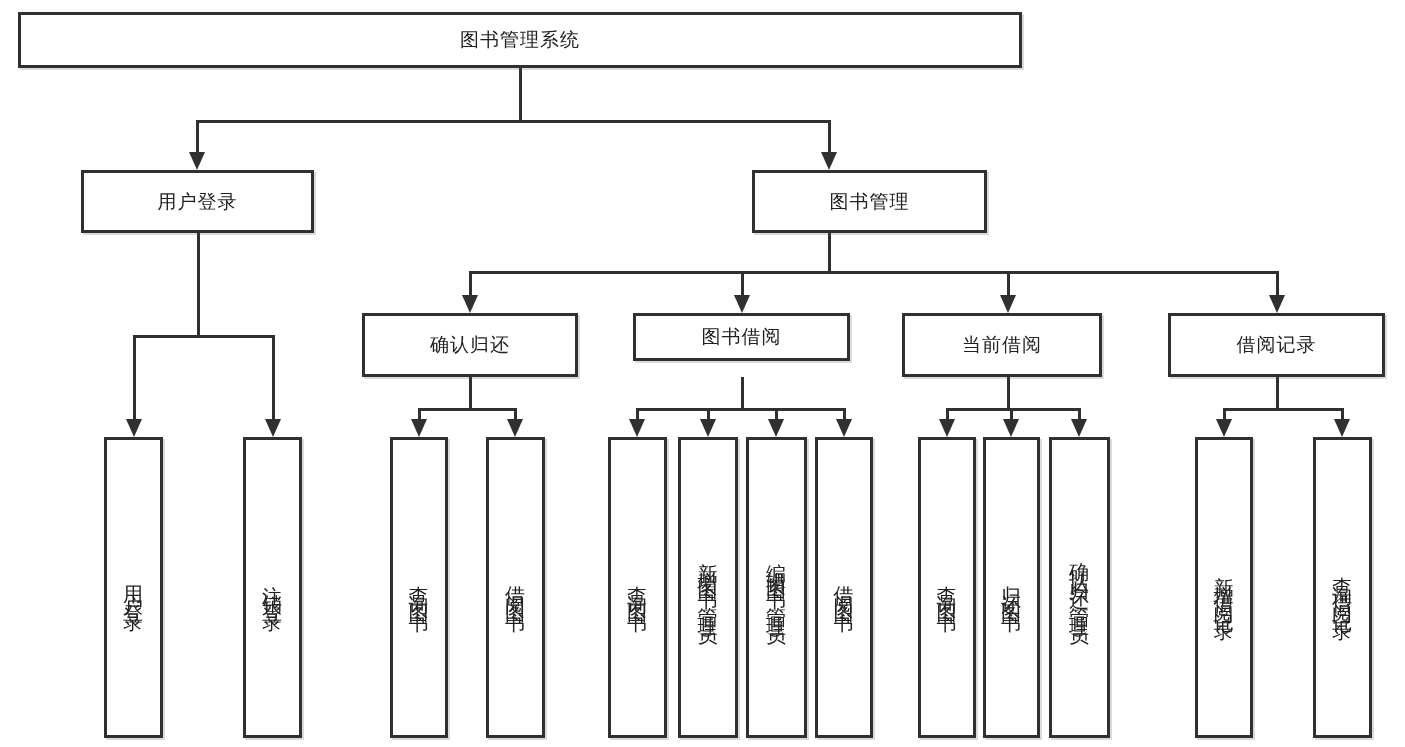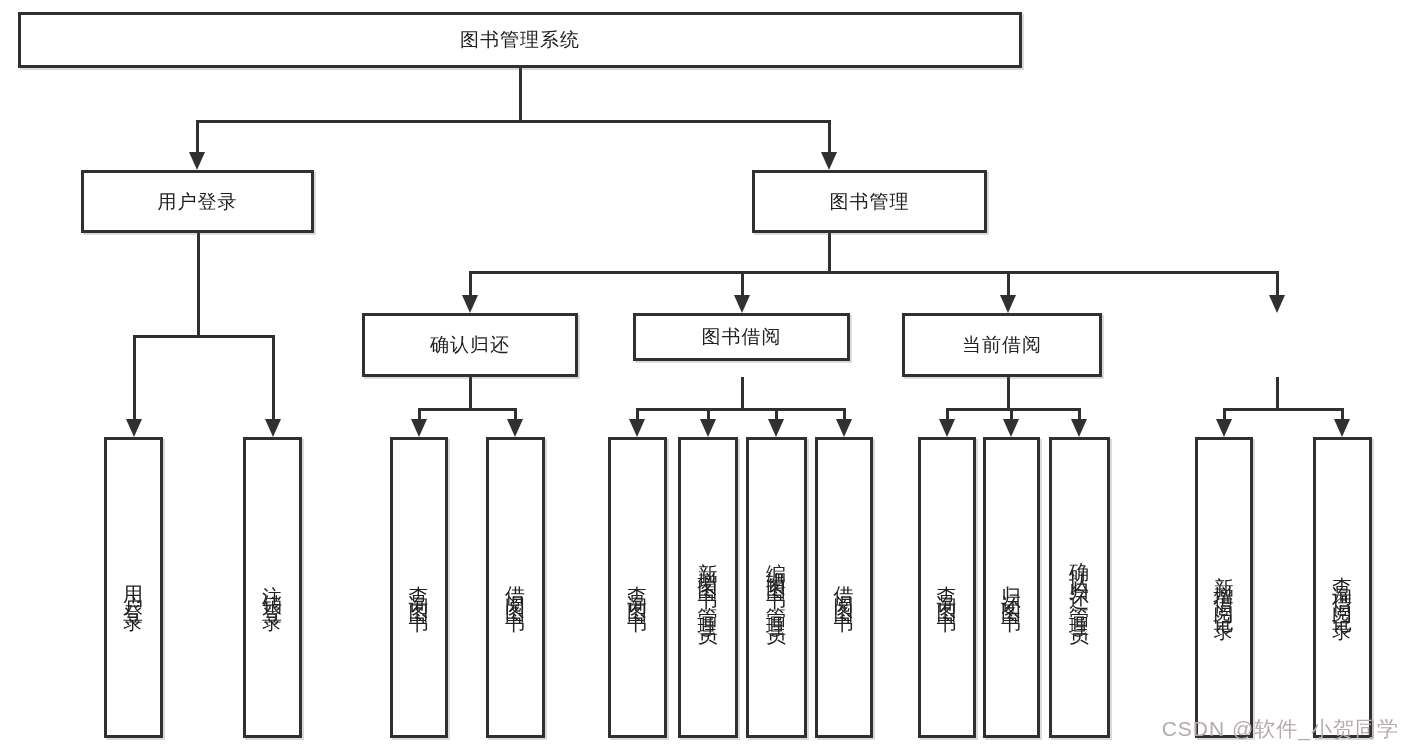--- a/index.html
+++ b/index.html
@@ -103,20 +103,23 @@
 
   <div class="node" style="left:362px;top:313px;width:216px;height:64px">
     <span>确认归还</span>
   </div>
   <div class="node" style="left:633px;top:313px;width:217px;height:48px">
     <span>图书借阅</span>
   </div>
   <div class="node" style="left:902px;top:313px;width:200px;height:64px">
     <span>当前借阅</span>
   </div>
+  <div class="node" style="left:1168px;top:313px;width:217px;height:64px">
+    <span>借阅记录</span>
+  </div>
 
   <div class="v" style="left:469px;top:377px;height:34px"></div>
   <div class="h" style="left:418px;top:408px;width:98px"></div>
   <div class="v" style="left:418px;top:408px;height:13px"></div>
   <div class="arrow" style="left:411px;top:419px"></div>
   <div class="v" style="left:514px;top:408px;height:13px"></div>
   <div class="arrow" style="left:507px;top:419px"></div>
 
   <div class="v" style="left:741px;top:377px;height:34px"></div>
   <div class="h" style="left:636px;top:408px;width:209px"></div>
@@ -182,15 +185,14 @@
     <span class="vtext">确认归还（管理员）</span>
   </div>
 
   <div class="node leaf" style="left:1195px;top:437px;width:58px;height:301px">
     <span class="vtext">新增借阅记录</span>
   </div>
   <div class="node leaf" style="left:1313px;top:437px;width:59px;height:301px">
     <span class="vtext">查询借阅记录</span>
   </div>
 
-  <div class="watermark">CSDN @软件_小贺同学</div>
 
 </div>
 
 </body></html>

